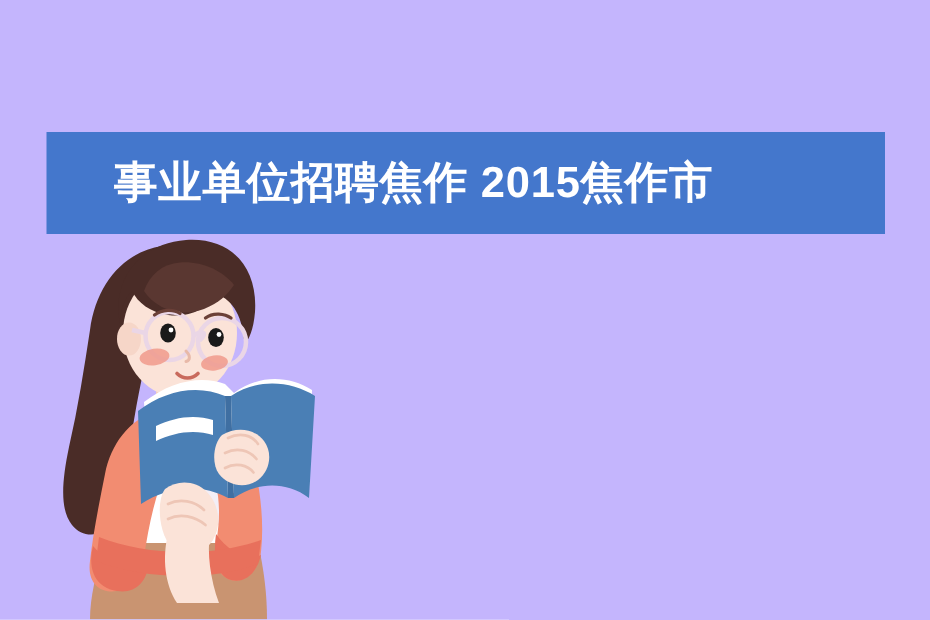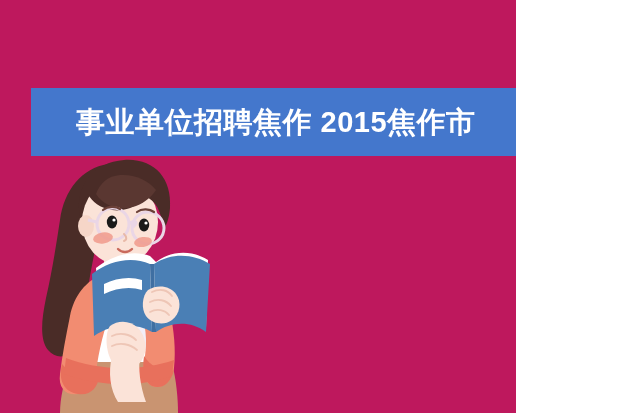--- a/index.html
+++ b/index.html
@@ -7,23 +7,23 @@
     padding: 0;
   }
   body {
     width: 620px;
     height: 413px;
     overflow: hidden;
     font-family: "Liberation Sans", sans-serif;
   }
   #stage {
     position: relative;
-    width: 516px;
+    width: 620px;
     height: 413px;
-    background: #be185d;
+    background: #c4b5fd;
     overflow: hidden;
   }
 
   
   #title-banner {
     position: absolute;
     left: 31px;
     top: 88px;
     width: 559px;
     height: 68px;

